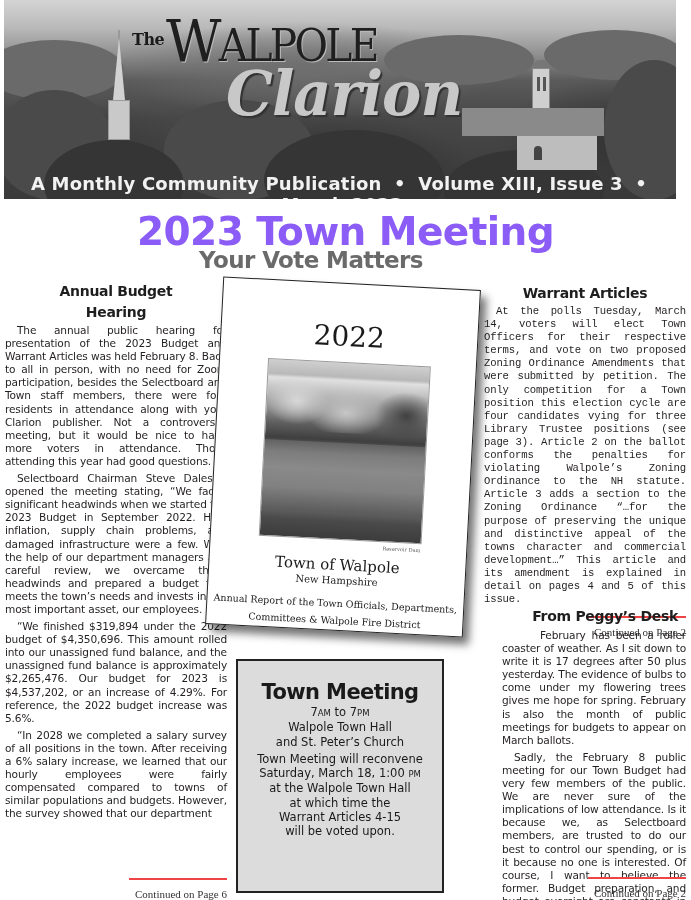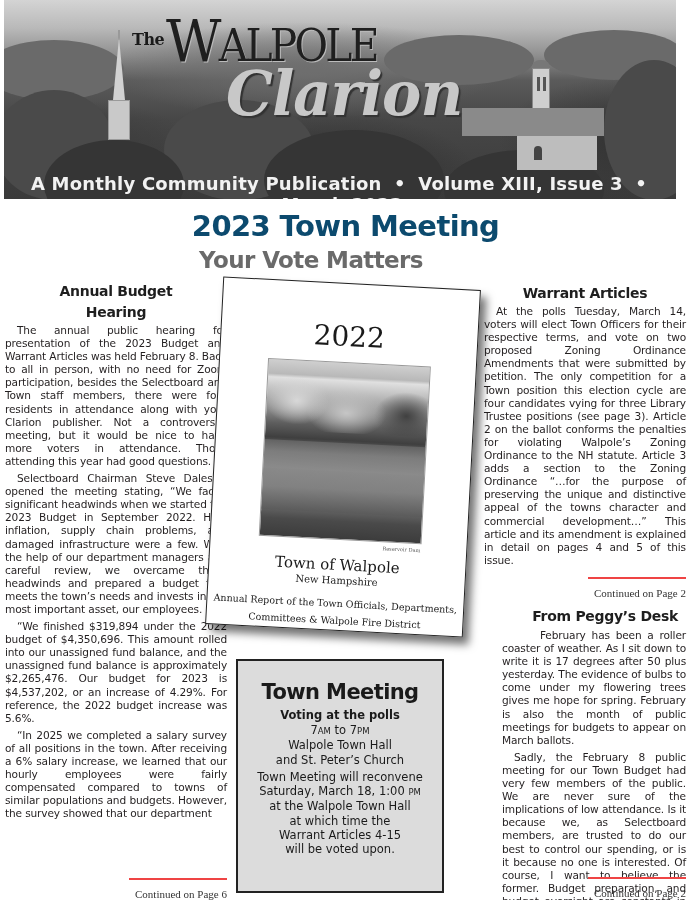--- a/index.html
+++ b/index.html
@@ -34,21 +34,21 @@
   .church .door { position: absolute; left: 72px; top: 86px; width: 8px; height: 14px; background: #444; border-radius: 4px 4px 0 0; }
 
   .title-the { position: absolute; left: 128px; top: 30px; font-family: "DejaVu Serif", serif; font-weight: bold; font-size: 16px; color: #1a1a1a; letter-spacing: -0.5px; }
   .title-walpole { position: absolute; left: 162px; top: 12px; font-family: "DejaVu Serif", serif; font-size: 58px; color: #1f1f1f; letter-spacing: -3px; line-height: 1; transform: scaleX(0.93); transform-origin: left top; text-shadow: 1px 1px 0 #bbb; }
   .title-walpole .small { font-size: 44px; }
   .title-clarion { position: absolute; left: 222px; top: 63px; font-family: "DejaVu Serif", serif; font-weight: bold; font-size: 62px; color: #c8c8c8; letter-spacing: -1px; line-height: 1; transform: scaleX(0.95); transform-origin: left top; text-shadow: 2px 2px 1px #333; font-style: italic; }
   .tagline { position: absolute; left: 0; width: 676px; top: 173px; text-align: center; font-family: "DejaVu Sans", sans-serif; font-weight: bold; font-size: 18px; color: #f2f2f2; letter-spacing: 0.2px; }
   .tagline .sep { margin: 0 6px; }
 
   
-  .main-headline { position: absolute; left: 0; width: 691px; top: 209px; text-align: center; font-family: "DejaVu Sans", sans-serif; font-weight: bold; font-size: 29px; color: #0c4a6e; letter-spacing: -0.6px; }
+  .main-headline { position: absolute; left: 0; width: 691px; top: 209px; text-align: center; font-family: "DejaVu Sans", sans-serif; font-weight: bold; font-size: 39px; color: #8b5cf6; letter-spacing: -0.6px; }
   .sub-headline { position: absolute; left: 0; width: 622px; top: 247px; text-align: center; font-family: "DejaVu Sans", sans-serif; font-weight: bold; font-size: 23px; color: #6a6a6a; letter-spacing: -0.6px; }
 
   
   .col-left { position: absolute; left: 5px; top: 281px; width: 222px; }
   .sec-head { font-family: "DejaVu Sans", sans-serif; font-weight: bold; font-size: 14px; text-align: center; line-height: 21px; color: #1e1e1e; letter-spacing: -0.3px; }
   .body-text { font-family: "DejaVu Sans", sans-serif; font-size: 10.6px; line-height: 13.1px; text-align: justify; color: #231f20; letter-spacing: -0.15px; }
   .body-text p { text-indent: 12px; margin-bottom: 4px; }
   .continued-wrap { text-align: right; margin-top: 12px; }
   .continued { display: inline-block; border-top: 2px solid #ef4444; padding-top: 8px; font-family: Liberation Serif, serif; font-size: 11px; color: #333; padding-left: 6px; }
 
@@ -133,21 +133,21 @@
 
 <div class="col-left">
   <div class="sec-head">
     <div>Annual Budget</div>
     <div>Hearing</div>
   </div>
   <div class="body-text" style="margin-top:1px;">
     <p>The annual public hearing for presentation of the 2023 Budget and Warrant Articles was held February 8. Back to all in person, with no need for Zoom participation, besides the Selectboard and Town staff members, there were four residents in attendance along with your Clarion publisher. Not a controversial meeting, but it would be nice to have more voters in attendance. Those attending this year had good questions.</p>
     <p>Selectboard Chairman Steve Dalessio opened the meeting stating, “We faced significant headwinds when we started the 2023 Budget in September 2022. High inflation, supply chain problems, and damaged infrastructure were a few. With the help of our department managers and careful review, we overcame these headwinds and prepared a budget that meets the town’s needs and invests in our most important asset, our employees.</p>
     <p>“We finished $319,894 under the 2022 budget of $4,350,696. This amount rolled into our unassigned fund balance, and the unassigned fund balance is approximately $2,265,476. Our budget for 2023 is $4,537,202, or an increase of 4.29%. For reference, the 2022 budget increase was 5.6%.</p>
-    <p>“In 2025 we completed a salary survey of all positions in the town. After receiving a 6% salary increase, we learned that our hourly employees were fairly compensated compared to towns of similar populations and budgets. However, the survey showed that our department</p>
+    <p>“In 2028 we completed a salary survey of all positions in the town. After receiving a 6% salary increase, we learned that our hourly employees were fairly compensated compared to towns of similar populations and budgets. However, the survey showed that our department</p>
   </div>
   <div class="continued-wrap">
     <span class="continued">Continued on  Page 6</span>
   </div>
 </div>
 
 <div class="report-cover">
   <div class="rc-year">2022</div>
   <div class="rc-photo">
     <div class="treeline"></div>
@@ -157,38 +157,37 @@
   <div class="rc-town">Town of Walpole</div>
   <div class="rc-state">New Hampshire</div>
   <div class="rc-annual">
     <div>Annual Report of the Town Officials, Departments,</div>
     <div>Committees &amp; Walpole Fire District</div>
   </div>
 </div>
 
 <div class="tm-box">
   <div class="tm-title">Town Meeting</div>
-  <div class="tm-sub">Voting at the polls</div>
   <div class="tm-line"><span>7</span><span class="smallcaps">AM</span><span style="white-space:pre;"> to </span><span>7</span><span class="smallcaps">PM</span></div>
   <div class="tm-line">Walpole Town Hall</div>
   <div class="tm-line">and St. Peter’s Church</div>
   <div class="tm-gap"></div>
   <div class="tm-line">Town Meeting will reconvene</div>
   <div class="tm-line"><span style="white-space:pre;">Saturday, March 18, 1:00 </span><span class="smallcaps">PM</span></div>
   <div class="tm-line">at the Walpole Town Hall</div>
   <div class="tm-line">at which time the</div>
   <div class="tm-line">Warrant Articles 4-15</div>
   <div class="tm-line">will be voted upon.</div>
 </div>
 
 <div class="col-right-top">
   <div class="sec-head">
     <div>Warrant Articles</div>
   </div>
-  <div class="body-text" style="margin-top:1px;">
+  <div class="body-text" style="margin-top:1px;font-family:Liberation Mono, monospace;">
     <p>At the polls Tuesday, March 14, voters will elect Town Officers for their respective terms, and vote on two proposed Zoning Ordinance Amendments that were submitted by petition. The only competition for a Town position this election cycle are four candidates vying for three Library Trustee positions (see page 3). Article 2 on the ballot conforms the penalties for violating Walpole’s Zoning Ordinance to the NH statute. Article 3 adds a section to the Zoning Ordinance “…for the purpose of preserving the unique and distinctive appeal of the towns character and commercial development…” This article and its amendment is explained in detail on pages 4 and 5 of this issue.</p>
   </div>
   <div class="continued-wrap">
     <span class="continued">Continued on Page 2</span>
   </div>
 </div>
 
 <div class="col-right-bottom">
   <div class="sec-head" style="text-align:right; padding-right:8px;">From Peggy’s Desk</div>
   <div class="body-text" style="margin-top:2px;margin-left:48px;">

